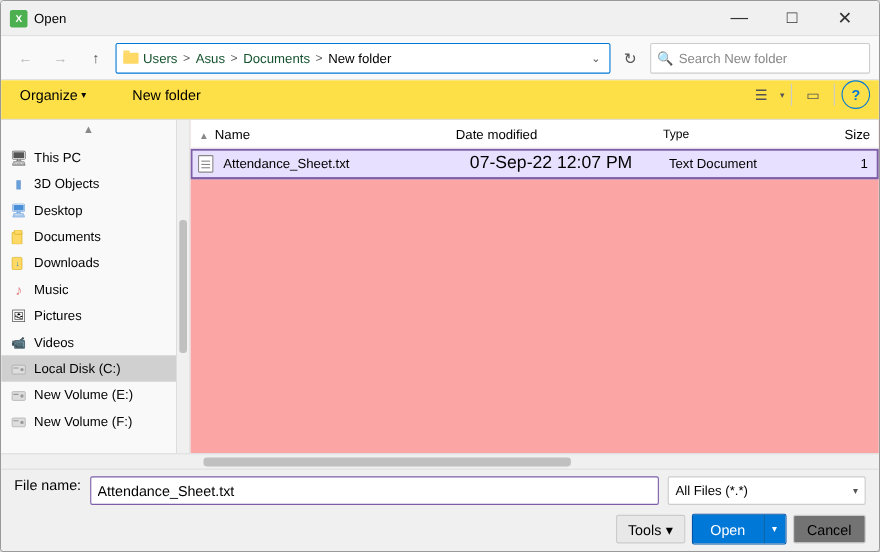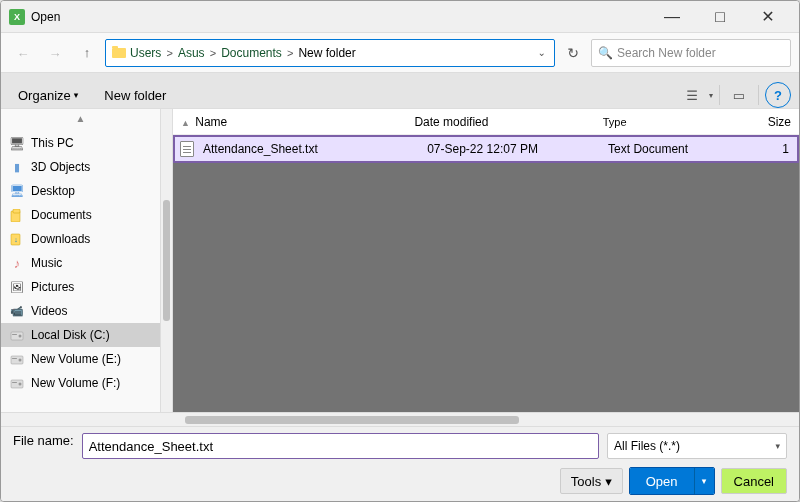--- a/index.html
+++ b/index.html
@@ -114,27 +114,27 @@
       display: flex;
       align-items: center;
       padding: 0 6px;
       background: white;
     }
     .search-icon { color: #888; font-size: 12px; margin-right: 4px; }
     .search-text { font-size: 12px; color: #888; }
 
     
     .organize-row {
-      background: #e5e5e5;
+      background: #fde047;
       height: 36px;
       display: flex;
-      align-items: flex-end;
+      align-items: flex-start;
       padding: 0 8px;
       border-bottom: 1px solid #ddd;
-      gap: 8px;
+      gap: 24px;
       flex-shrink: 0;
     }
     .organize-btn {
       height: 26px;
       padding: 0 8px;
       border: 1px solid transparent;
       border-radius: 2px;
       cursor: pointer;
       background: transparent;
       font-size: 13px;
@@ -259,21 +259,21 @@
       position: absolute;
       top: 30%; left: 2px; right: 2px;
       height: 40%;
       background: #c0c0c0;
       border-radius: 3px;
     }
 
     
     .file-list {
       flex: 1;
-      background: #737373;
+      background: #fca5a5;
       overflow-y: auto;
       overflow-x: hidden;
     }
     .file-list::-webkit-scrollbar { height: 12px; }
     .file-list::-webkit-scrollbar-track { background: #f0f0f0; }
     .file-list::-webkit-scrollbar-thumb { background: #c0c0c0; border-radius: 3px; }
 
     .file-list-header {
       display: flex;
       align-items: center;
@@ -329,21 +329,21 @@
       gap: 2px;
       padding: 2px;
     }
     .txt-line {
       width: 100%;
       height: 1px;
       background: #888;
     }
 
     .file-name { flex: 2.5; font-size: 12px; color: #000; padding: 0 4px; overflow: hidden; text-overflow: ellipsis; white-space: nowrap; }
-    .file-date { flex: 2; font-size: 12px; color: #000; padding: 0 4px; }
+    .file-date { flex: 2; font-size: 16px; color: #000; padding: 0 4px; }
     .file-type { flex: 1.5; font-size: 12px; color: #000; padding: 0 4px; }
     .file-size { flex: 0.5; font-size: 12px; color: #000; padding: 0 4px; text-align: right; }
 
     
     .hscroll-area {
       height: 14px;
       background: #f0f0f0;
       border-top: 1px solid #ddd;
       display: flex;
       align-items: center;
@@ -449,21 +449,21 @@
       border-left: 1px solid #005fa3;
       cursor: pointer;
       font-size: 9px;
       display: flex; align-items: center; justify-content: center;
     }
     .cancel-btn {
       height: 26px;
       padding: 0 12px;
       border: 1px solid #ccc;
       border-radius: 2px;
-      background: #bef264;
+      background: #737373;
       cursor: pointer;
       font-size: 13px;
       color: #000;
     }
 
     
     .folder-icon-small {
       display: inline-block;
       width: 14px; height: 10px;
       background: #ffd966;

